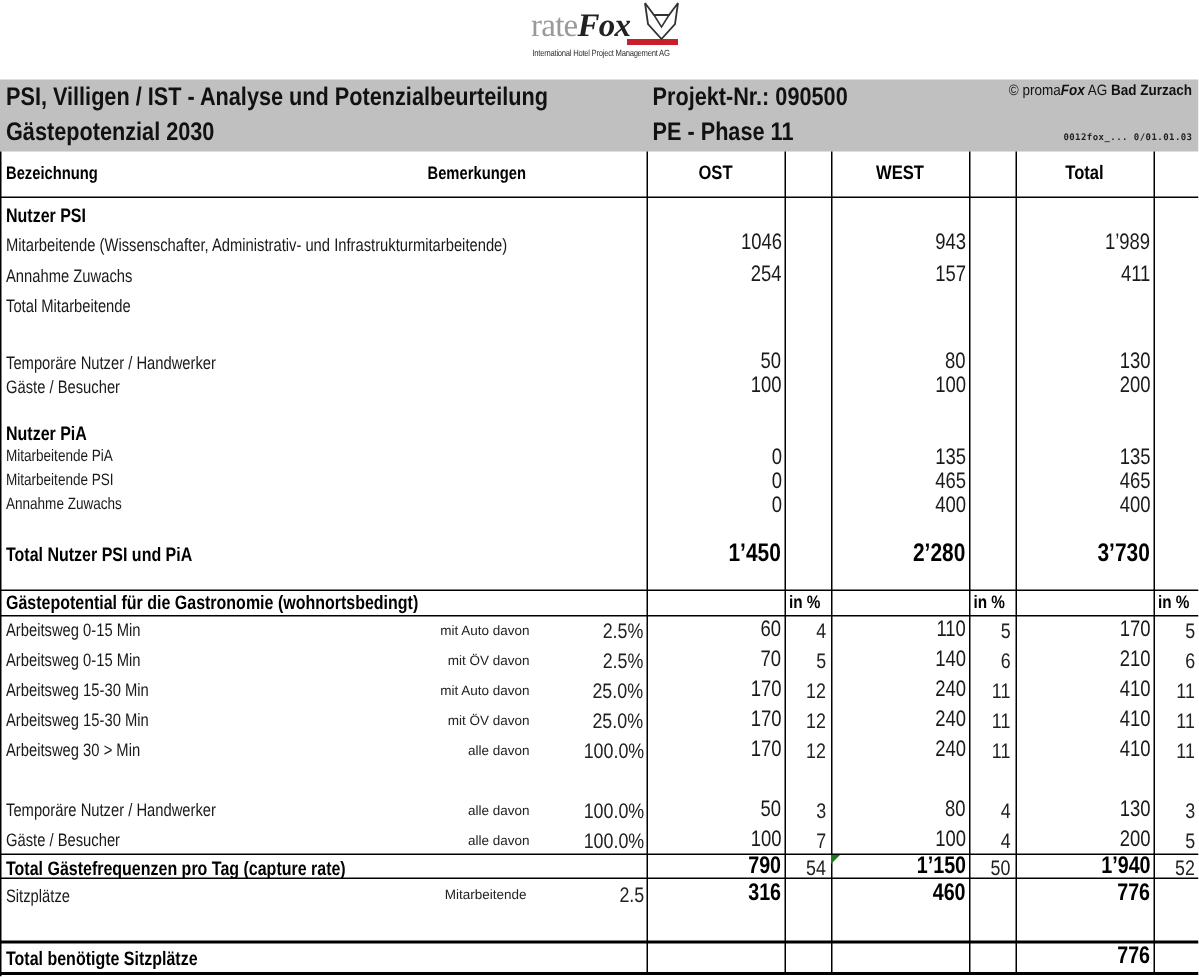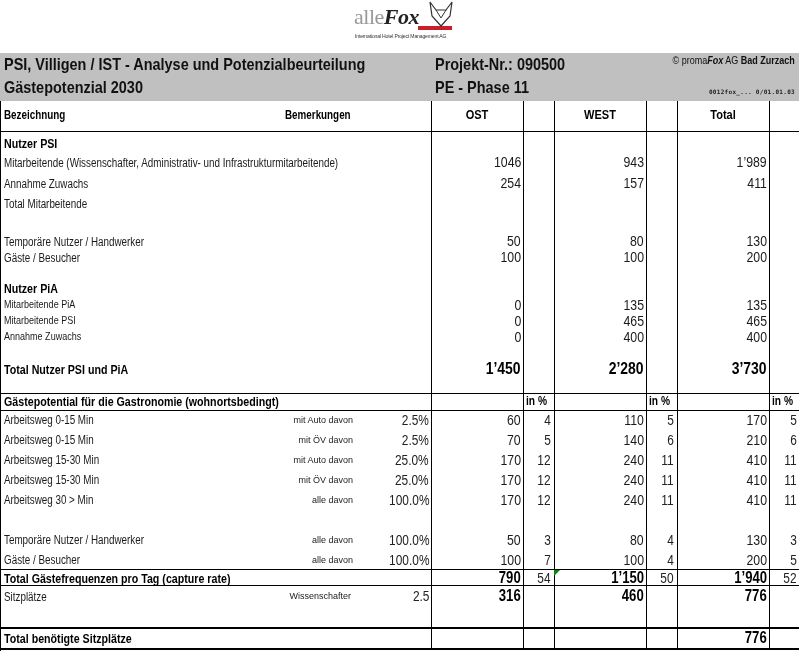--- a/index.html
+++ b/index.html
@@ -31,21 +31,21 @@
     .numb { font-weight: bold; color: #000; }
     .rem { position: absolute; white-space: nowrap; font-size: 9px; text-align: right; color: #222; }
     .pct { position: absolute; white-space: nowrap; font-size: 14px; text-align: right; transform: scaleX(0.85); transform-origin: right; color: #222; }
     .colh { position: absolute; font-size: 13px; font-weight: bold; text-align: center; transform: scaleX(0.85); color: #000; }
     .inpct { position: absolute; font-size: 12px; font-weight: bold; color: #000; transform: scaleX(0.85); transform-origin: left; }
     .tri { position: absolute; left: 554px; top: 570px; width: 0; height: 0; border-top: 6px solid #1a7a1a; border-right: 6px solid transparent; }
   </style>
 </head>
 <body>
 
-<div class="abs logo-text"><span>alle</span><b>Fox</b></div>
+<div class="abs logo-text"><span>rate</span><b>Fox</b></div>
 <div class="abs logo-bar"></div>
 <svg class="abs fox" viewBox="0 0 26 28">
   <path d="M2 2 L8 10 L18 10 L24 2 L22 16 L13 26 L4 16 Z" fill="none" stroke="#333" stroke-width="1.2"></path>
   <path d="M8 10 L13 18 L18 10" fill="none" stroke="#333" stroke-width="1"></path>
 </svg>
 <div class="abs logo-sub">International Hotel Project Management AG</div>
 
 <div class="abs header-band"></div>
 <div class="abs h-title">PSI, Villigen / IST - Analyse und Potenzialbeurteilung</div>
 <div class="abs h-sub">Gästepotenzial 2030</div>
@@ -196,20 +196,20 @@
 <div class="txt bold" style="left:4px;top:571px;font-size:13px;">Total Gästefrequenzen pro Tag (capture rate)</div>
 <div class="num numb" style="right:278px;top:569px;font-size:16px;">790</div>
 <div class="pct" style="right:248px;top:570px;">54</div>
 <div class="num numb" style="right:155px;top:569px;font-size:16px;">1’150</div>
 <div class="pct" style="right:125px;top:570px;">50</div>
 <div class="num numb" style="right:32px;top:569px;font-size:16px;">1’940</div>
 <div class="pct" style="right:2px;top:570px;">52</div>
 <div class="tri"></div>
 
 <div class="txt" style="left:4px;top:590px;">Sitzplätze</div>
-<div class="rem" style="right:448px;top:591px;">Wissenschafter</div>
+<div class="rem" style="right:448px;top:591px;">Mitarbeitende</div>
 <div class="pct" style="right:370px;top:588px;">2.5</div>
 <div class="num numb" style="right:278px;top:587px;font-size:16px;">316</div>
 <div class="num numb" style="right:155px;top:587px;font-size:16px;">460</div>
 <div class="num numb" style="right:32px;top:587px;font-size:16px;">776</div>
 
 <div class="txt bold" style="left:4px;top:631px;font-size:13px;">Total benötigte Sitzplätze</div>
 <div class="num numb" style="right:32px;top:629px;font-size:16px;">776</div>
 
 </body></html>

